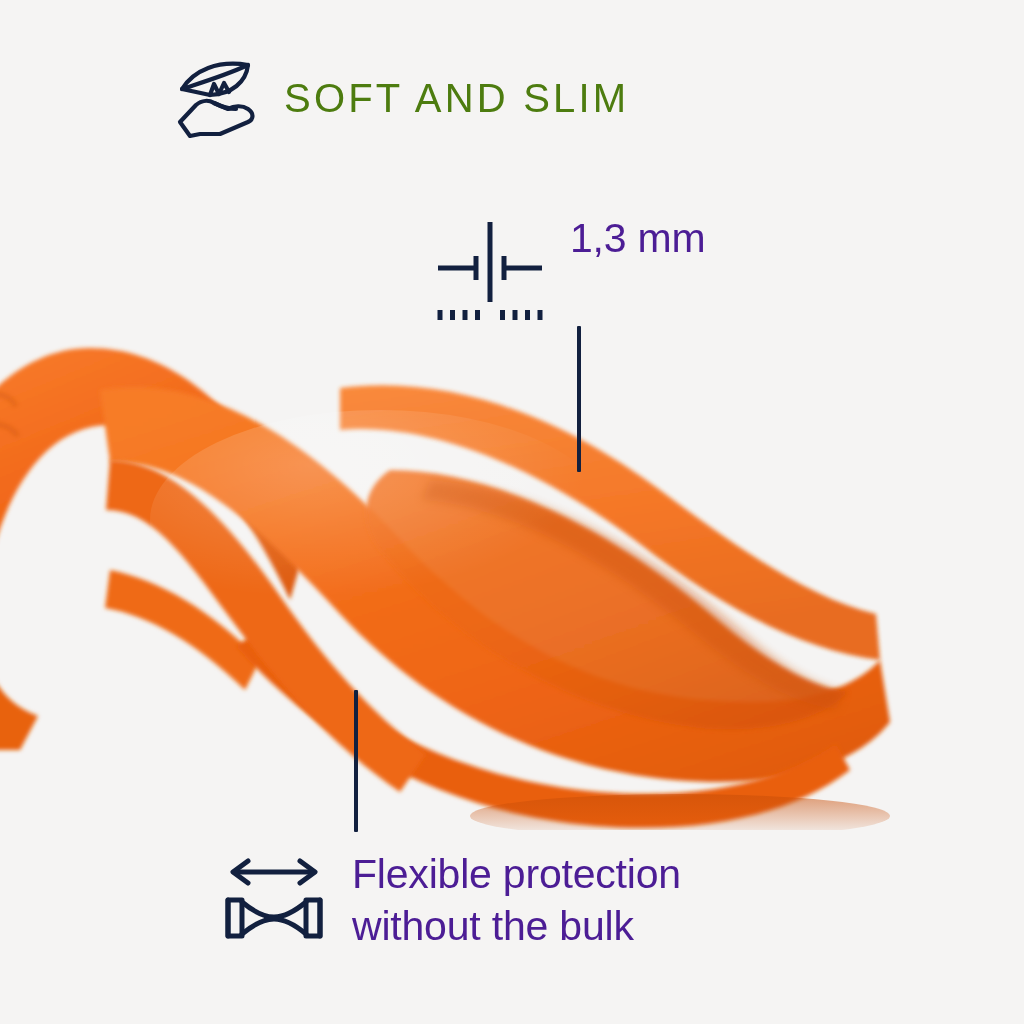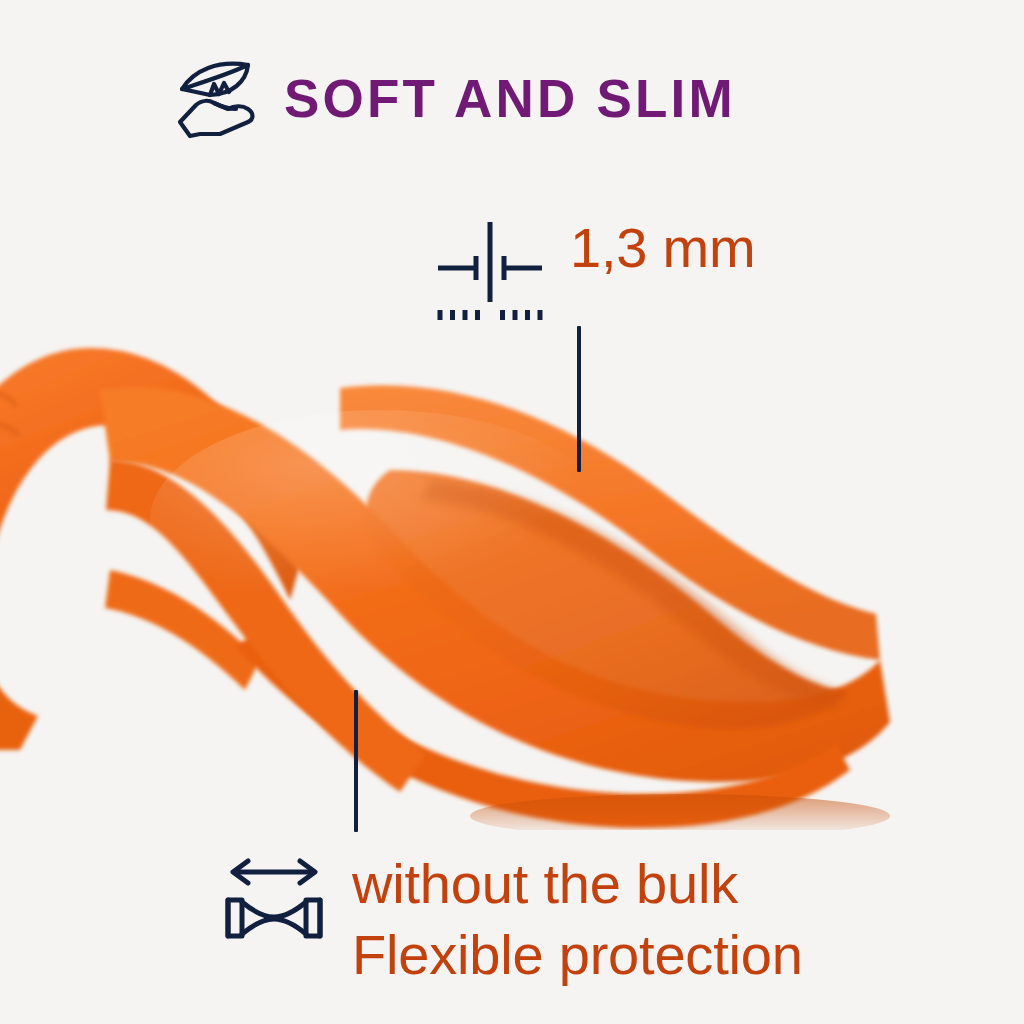--- a/index.html
+++ b/index.html
@@ -28,46 +28,46 @@
     display: flex;
     align-items: center;
     gap: 22px;
   }
   #header .hand-feather-icon {
     width: 86px;
     height: 84px;
     display: block;
   }
   #header .title {
-    font-size: 53px;
-    font-weight: 700;
+    font-size: 40px;
+    font-weight: 400;
     letter-spacing: 3.2px;
-    color: #701a75;
+    color: #4d7c0f;
     line-height: 1;
     white-space: nowrap;
   }
 
   
   #callout-thickness {
     position: absolute;
     left: 434px;
     top: 212px;
     display: flex;
     align-items: flex-start;
     gap: 24px;
   }
   #callout-thickness .thickness-icon {
     width: 112px;
     height: 108px;
     display: block;
     margin-top: 4px;
   }
   .callout-text {
-    color: #c2410c;
-    font-size: 56px;
+    color: #4c1d95;
+    font-size: 41px;
     font-weight: 400;
     line-height: 1.27;
     white-space: nowrap;
     letter-spacing: -0.2px;
   }
 
   
   #callout-flexible {
     position: absolute;
     left: 218px;
@@ -260,18 +260,18 @@
       <polyline points="82,5 97,16 82,27"></polyline>
 
       <path d="M 10 44 L 10 80"></path>
       <path d="M 102 44 L 102 80"></path>
       <path d="M 10 44 L 24 44 L 24 80 L 10 80 Z"></path>
       <path d="M 102 44 L 88 44 L 88 80 L 102 80 Z"></path>
       <path d="M 24 46 C 48 66, 64 66, 88 46"></path>
       <path d="M 24 78 C 48 58, 64 58, 88 78"></path>
     </svg>
     <div>
+      <div class="callout-text">Flexible protection</div>
       <div class="callout-text">without the bulk</div>
-      <div class="callout-text">Flexible protection</div>
     </div>
   </div>
 
 </div>
 
 </body></html>

